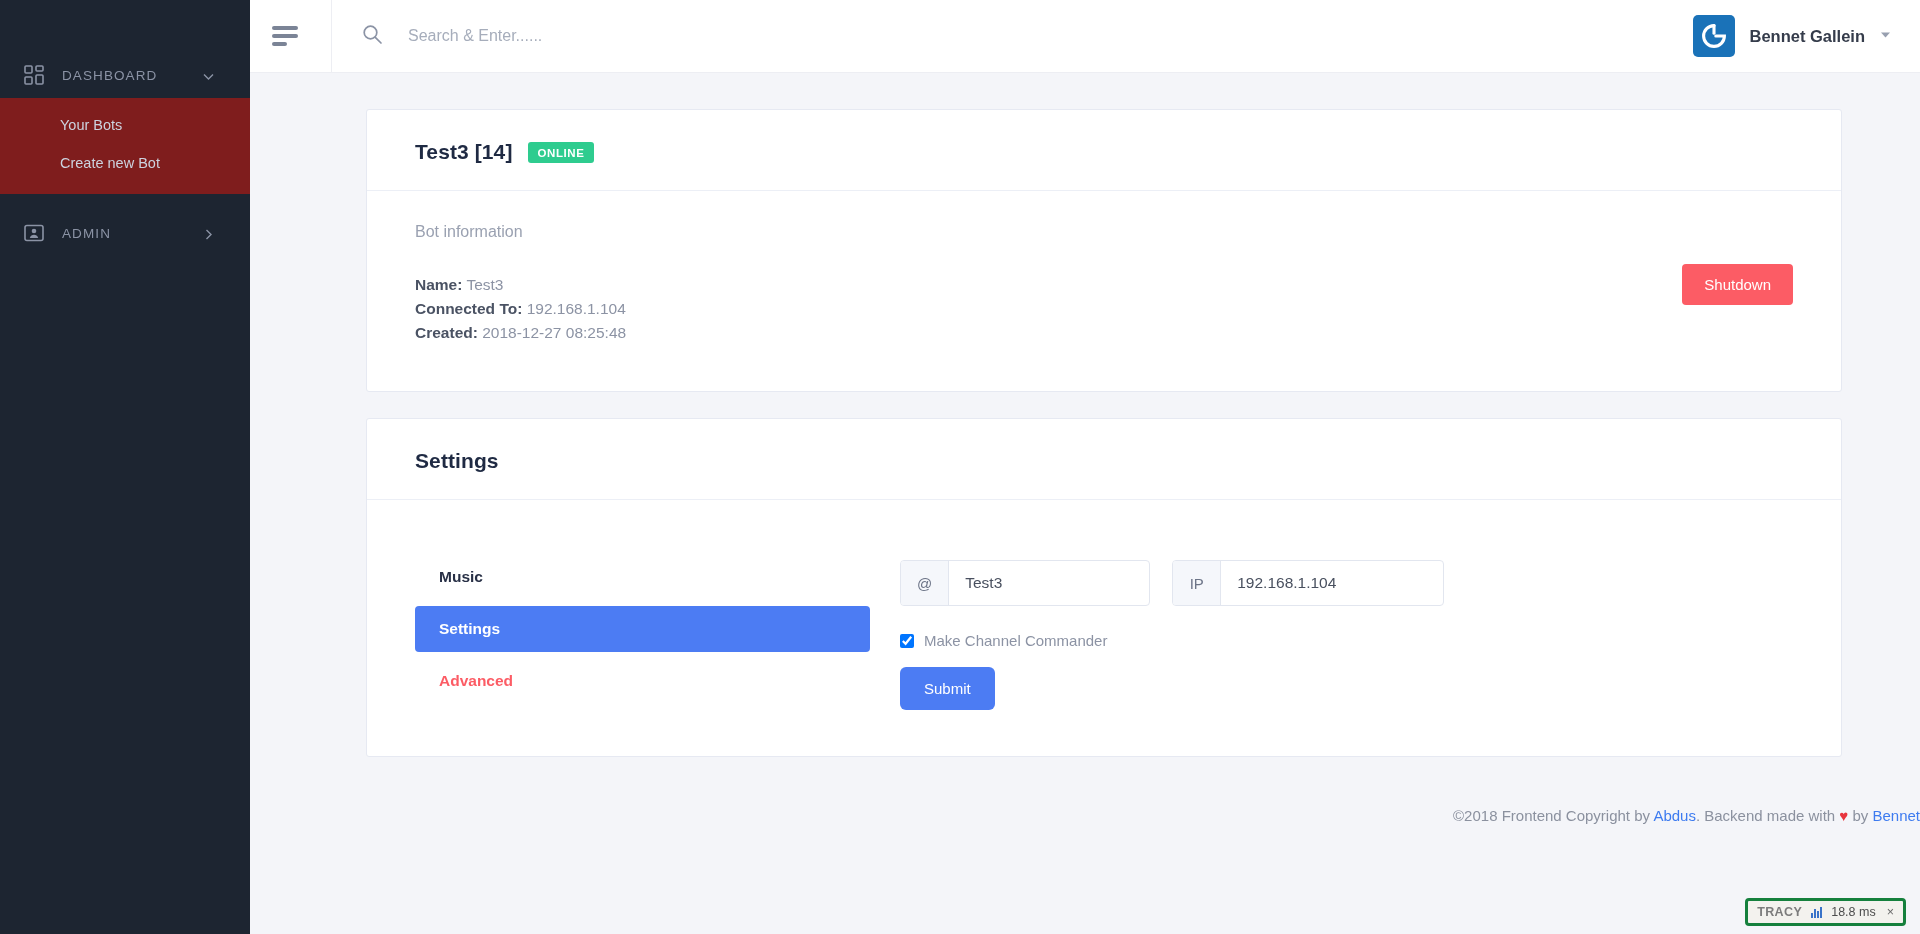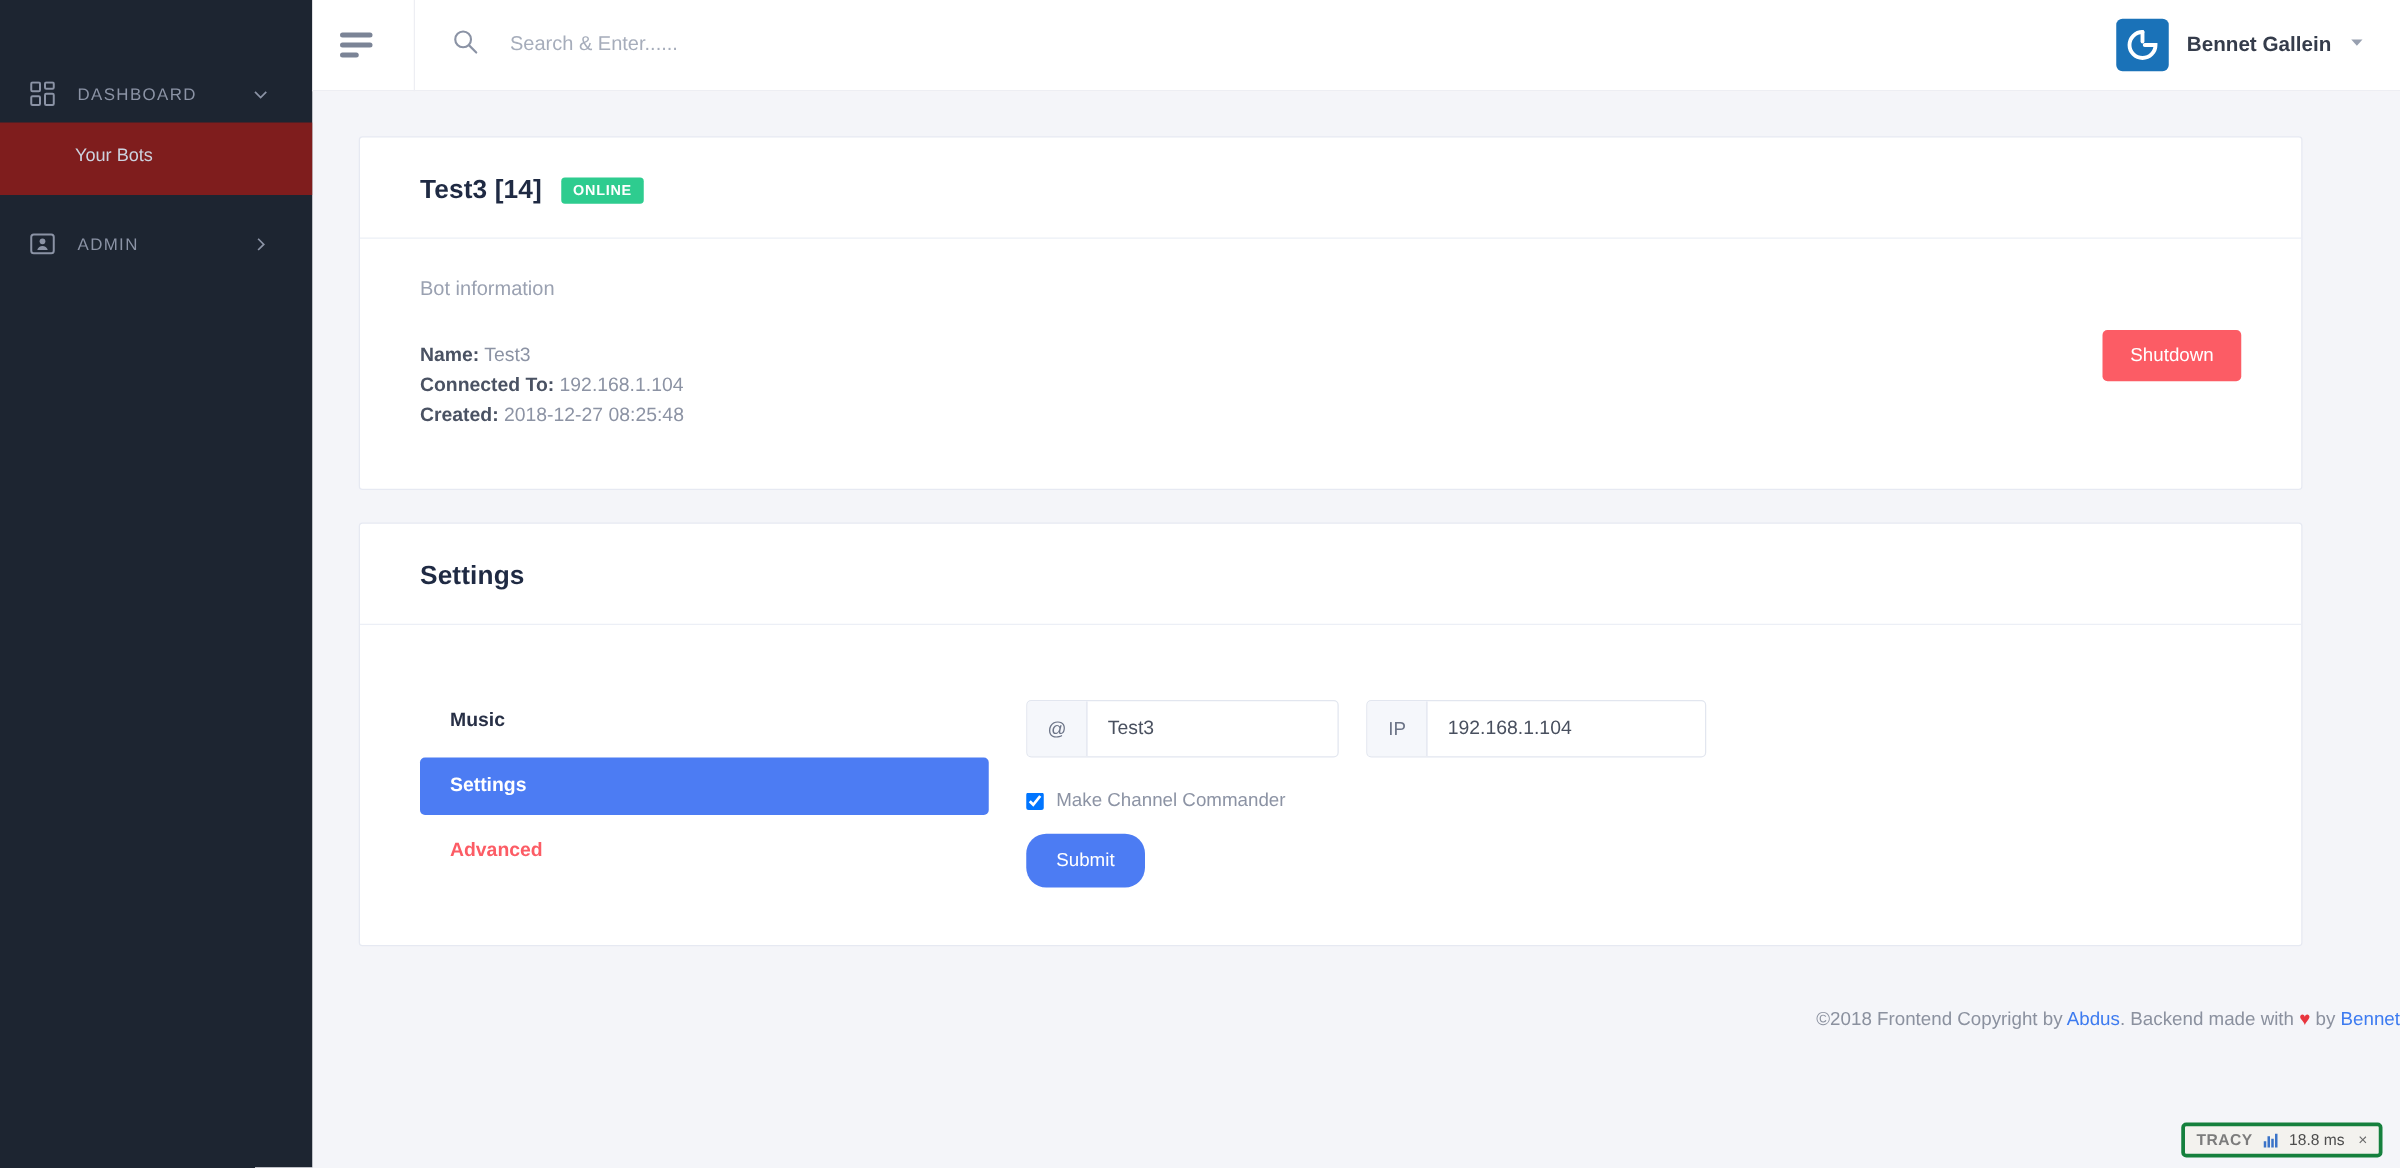--- a/index.html
+++ b/index.html
@@ -67,21 +67,21 @@
   .search-input::placeholder { color: #a6adbb; }
   .user-box { display: flex; align-items: center; gap: 14px; padding-right: 28px; cursor: pointer; }
   .avatar { width: 42px; height: 42px; border-radius: 5px; background: #1a72b8;
             display: flex; align-items: center; justify-content: center; }
   .user-name { font-size: 16.5px; color: #353c4b; font-weight: 700; }
   .caret { width: 13px; height: 13px; }
 
   .content { flex: 1; overflow: hidden; padding: 36px 0 0 0; }
   .card {
     background: #ffffff; border: 1px solid #e6e9f2; border-radius: 3px;
-    margin: 0 78px 26px 37px;
+    margin: 0 78px 26px 116px;
   }
   .card-head {
     padding: 30px 48px 26px 48px; border-bottom: 1px solid #eceff6;
     display: flex; align-items: center; gap: 16px;
   }
   .card-title { font-size: 21px; font-weight: 700; color: #1f2a43; letter-spacing: .1px; }
   .badge {
     background: #2ecc8f; color: #ffffff; font-size: 11.5px; font-weight: 700;
     letter-spacing: .6px; border-radius: 3px; padding: 5px 9px 4px 9px;
   }
@@ -119,21 +119,21 @@
     font-size: 15.5px; color: #49505f; padding: 13px 16px; background: transparent;
   }
   .ig-name input { width: 200px; }
   .ig-ip input { width: 222px; }
 
   .check-row { display: flex; align-items: center; gap: 10px; margin-top: 26px; }
   .check-row input { width: 14px; height: 14px; margin: 0; cursor: pointer; }
   .check-label { font-size: 15px; color: #8c93a4; cursor: pointer; }
   .btn-submit {
     margin-top: 18px; background: #4c7cf3; color: #ffffff; border: none;
-    border-radius: 16px; font-family: "Liberation Sans", sans-serif;
+    border-radius: 6px; font-family: "Liberation Sans", sans-serif;
     font-size: 15px; padding: 13px 24px; cursor: pointer;
   }
 
   .footer { text-align: right; padding: 24px 0 30px 0; font-size: 15px; color: #8b919f; }
   .footer a { color: #3d7bf0; text-decoration: none; }
   .footer .heart { color: #e8353e; }
 
   .tracy {
     position: absolute; right: 14px; bottom: 8px;
     background: #f3f2ee; border: 3px solid #15803d; border-radius: 4px;
@@ -166,20 +166,21 @@
         <span class="glabel">DASHBOARD</span>
         <span class="gchev">
           <svg class="gchev" viewBox="0 0 13 13" xmlns="http://www.w3.org/2000/svg">
             <polyline points="2,4.5 6.5,9 11,4.5" fill="none" stroke="#8b93a5" stroke-width="1.4"></polyline>
           </svg>
         </span>
       </div>
 
       <div class="submenu">
         <a class="submenu-item">Your Bots</a>
+        <a class="submenu-item">Create new Bot</a>
       </div>
 
       <div class="nav-gap"></div>
 
       <div class="nav-group-head">
         <span class="gicon">
           <svg class="gicon" viewBox="0 0 20 20" xmlns="http://www.w3.org/2000/svg">
             <rect x="1" y="2.5" width="18" height="15" rx="2" fill="none" stroke="#8b93a5" stroke-width="1.6"></rect>
             <circle cx="10" cy="8" r="2.3" fill="#8b93a5"></circle>
             <path d="M5.8 15c.6-2.3 2.3-3.3 4.2-3.3s3.6 1 4.2 3.3z" fill="#8b93a5"></path>

